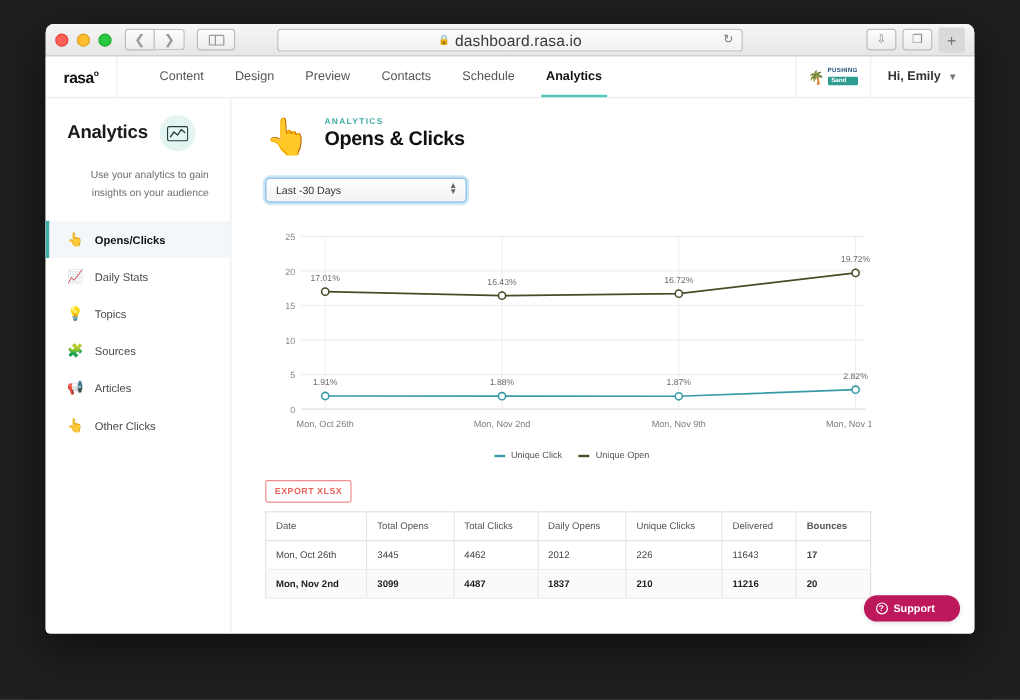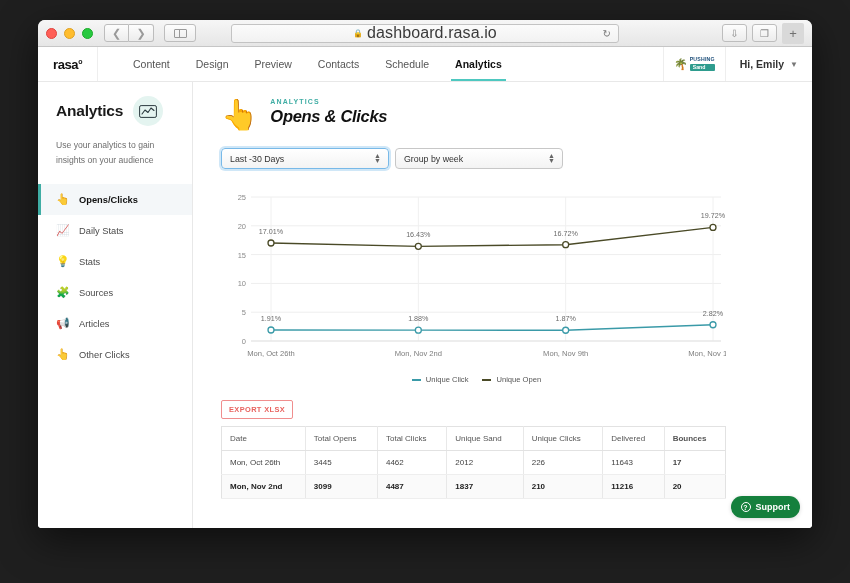--- a/index.html
+++ b/index.html
@@ -61,21 +61,21 @@
 
   .urlbar {
     position: absolute;
     left: 50%; transform: translateX(-50%);
     width: 388px; height: 19px;
     background: linear-gradient(#fbfbfb,#f2f2f2);
     border: 1px solid #c3c3c3; border-radius: 3px;
     display: flex; align-items: center; justify-content: center;
     gap: 4px;
   }
-  .url-text { font-size: 16px; color: #3a3a3a; letter-spacing: .1px; }
+  .url-text { font-size: 13px; color: #3a3a3a; letter-spacing: .1px; }
   .lock { font-size: 8px; color: #6b6b6b; }
   .reload { position: absolute; right: 7px; font-size: 10px; color:#7a7a7a; }
 
   .rightbtns { position:absolute; right: 8px; display:flex; align-items:center; gap:5px; }
   .rb {
     width: 25px; height: 18px;
     background: linear-gradient(#fdfdfd,#ececec);
     border: 1px solid #bdbdbd; border-radius: 3px;
     display:flex; align-items:center; justify-content:center;
     font-size: 10px; color: #8a8a8a;
@@ -138,42 +138,42 @@
   }
   .side-head { display:flex; align-items:center; gap:10px; padding: 0 18px; }
   .side-title { font-size: 15.5px; font-weight:700; color:#1a1a1a; letter-spacing:-.2px; }
   .side-icon-wrap {
     width: 30px; height:30px; border-radius:50%;
     background: #e4f4f0;
     display:flex; align-items:center; justify-content:center;
   }
   .side-desc {
     padding: 12px 18px 0 18px;
-    font-size: 8.6px; color:#6e6e6e; line-height: 1.75;
+    font-size: 8.6px; color:#6e6e6e; line-height: 1.75; text-align: right;
   }
   .side-list { margin-top: 16px; }
   .side-item {
     display:flex; align-items:center; gap:9px;
     padding: 9px 18px; font-size: 9.3px; color:#4a4a4a;
     cursor:pointer; position:relative;
   }
   .side-item.active {
     background: #f4f7f9; color:#111; font-weight:700;
   }
   .side-item.active::before {
     content:""; position:absolute; left:0; top:0; bottom:0; width:3px; background:#3fada4;
   }
   .side-emoji { font-size: 11px; width:14px; text-align:center; filter: saturate(.9); }
 
   
   .main { flex:1; background:#fff; padding: 16px 0 0 28px; overflow:hidden; position:relative; }
   .page-head { display:flex; gap: 12px; }
   .hand-big { font-size: 30px; line-height:1; margin-top:2px; }
   .eyebrow { font-size: 7px; font-weight:700; color:#3fada4; letter-spacing: 1.1px; }
-  .page-title { font-size: 16.5px; font-weight:700; color:#111; margin-top:2px; letter-spacing:-.3px;font-style:italic; }
+  .page-title { font-size: 16.5px; font-weight:700; color:#111; margin-top:2px; letter-spacing:-.3px; }
   .page-sub { font-size: 8.4px; color:#4a4a4a; line-height:1.65; margin-top:3px; }
 
   .controls { display:flex; gap: 6px; margin-top: 18px; }
   .select {
     width: 168px; height: 21px;
     background: linear-gradient(#ffffff,#f3f3f3);
     border:1px solid #c7c7c7; border-radius:4px;
     display:flex; align-items:center; padding: 0 8px;
     font-size: 8.8px; color:#333; position:relative; cursor:pointer;
   }
@@ -206,22 +206,22 @@
     background:#fff;
   }
   table.data td {
     padding: 7px 8px; border-right:1px solid #e8e8e8; border-bottom:1px solid #eee;
   }
   table.data tr.hl td { font-weight:700; color:#222; background:#fafafa; }
   table.data th:last-child, table.data td:last-child { border-right:none;font-weight:bold; }
 
   .support {
     position:absolute; right: 12px; bottom: 10px;
-    background:#15803d; color:#fff; border-radius: 14px;
-    padding: 6px 10px 6px 10px; display:flex; align-items:center; gap:5px;
+    background:#be185d; color:#fff; border-radius: 14px;
+    padding: 6px 21px 6px 10px; display:flex; align-items:center; gap:5px;
     font-size: 9px; font-weight:700; cursor:pointer;
     box-shadow: 0 1px 4px rgba(0,0,0,.15);
   }
   .q { width:10px;height:10px;border:1.2px solid #fff;border-radius:50%;
        display:flex;align-items:center;justify-content:center;font-size:7px;font-weight:700;}
 </style>
 </head>
 <body>
 
 <div id="root">
@@ -309,21 +309,21 @@
             <div class="side-item active">
               <span class="side-emoji">👆</span>
               <span>Opens/Clicks</span>
             </div>
             <div class="side-item">
               <span class="side-emoji">📈</span>
               <span>Daily Stats</span>
             </div>
             <div class="side-item">
               <span class="side-emoji">💡</span>
-              <span>Stats</span>
+              <span>Topics</span>
             </div>
             <div class="side-item">
               <span class="side-emoji">🧩</span>
               <span>Sources</span>
             </div>
             <div class="side-item">
               <span class="side-emoji">📢</span>
               <span>Articles</span>
             </div>
             <div class="side-item">
@@ -338,27 +338,20 @@
             <span class="hand-big">👆</span>
             <div>
               <div class="eyebrow">ANALYTICS</div>
               <div class="page-title">Opens &amp; Clicks</div>
             </div>
           </div>
 
           <div class="controls">
             <div class="select focused">
               <span>Last -30 Days</span>
-              <span class="spin">
-                  <span>▲</span>
-                  <span>▼</span>
-                </span>
-            </div>
-            <div class="select">
-              <span>Group by week</span>
               <span class="spin">
                   <span>▲</span>
                   <span>▼</span>
                 </span>
             </div>
           </div>
 
           <div class="chart-wrap">
             <svg class="chart-svg" id="chart" width="505" height="180" viewBox="0 0 505 180">
                 <line x1="30" y1="152" x2="500" y2="152" stroke="#eeeeee" stroke-width="1"></line>
@@ -414,21 +407,21 @@
           </div>
 
           <div class="export">EXPORT XLSX</div>
 
           <table class="data">
             <thead>
               <tr id="thead-row">
                   <th>Date</th>
                   <th>Total Opens</th>
                   <th>Total Clicks</th>
-                  <th>Unique Sand</th>
+                  <th>Daily Opens</th>
                   <th>Unique Clicks</th>
                   <th>Delivered</th>
                   <th>Bounces</th>
                 </tr>
             </thead>
             <tbody id="tbody">
                 <tr>
                   <td>Mon, Oct 26th</td>
                   <td>3445</td>
                   <td>4462</td>

